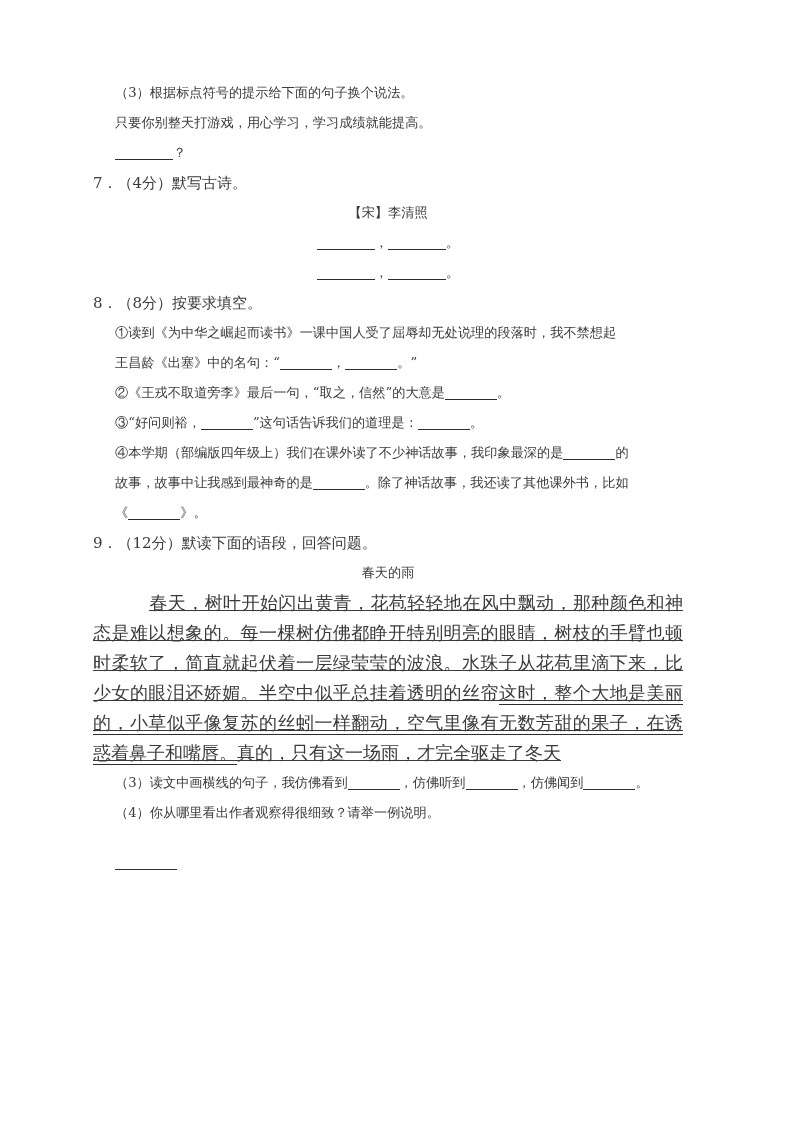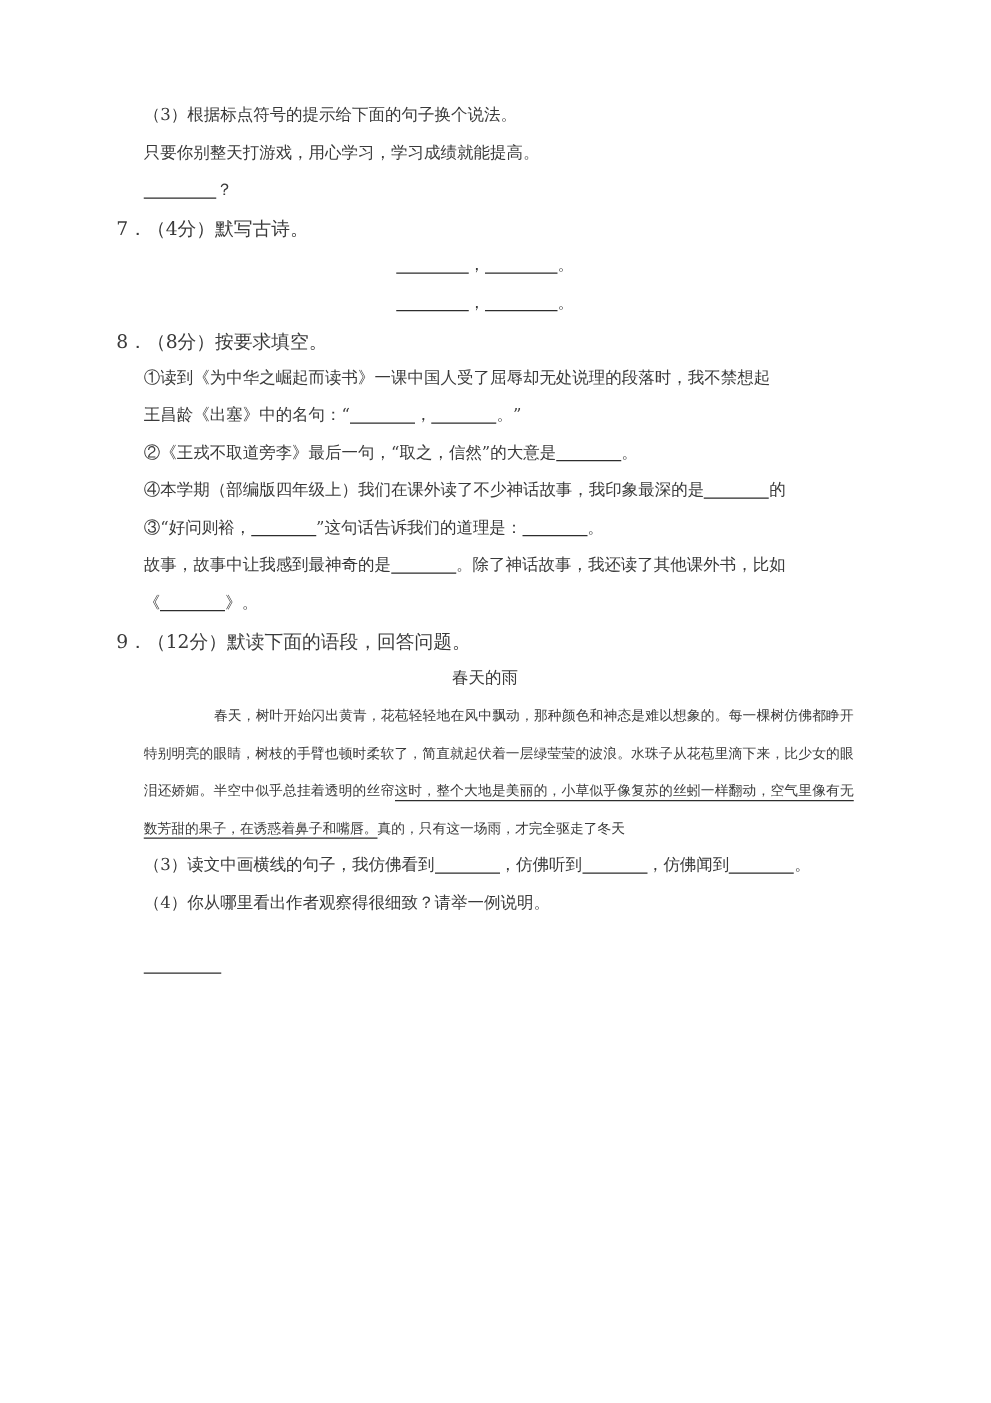--- a/index.html
+++ b/index.html
@@ -42,25 +42,25 @@
     text-align: center;
     font-size: 13.2px;
     line-height: 30px;
   }
   .poem-line {
     text-align: center;
     font-size: 13.2px;
     line-height: 30px;
   }
   .passage {
-    margin-left: 22px;
-    font-size: 11px;
+    font-size: 18px;
     line-height: 30px;
     text-align: justify;
     text-justify: inter-ideograph;
+    text-decoration: underline;
   }
   .passage .indent {
     display: inline-block;
     width: 56px;
   }
   .u-mark {
     border-bottom: 1.2px solid #2d2d2d;
     padding-bottom: 1px;
   }
 
@@ -97,20 +97,21 @@
 
     <div class="q-body">
       <span class="blank blank-lg"></span><span>？</span>
     </div>
 
     <div class="q-head">
       <span>7．</span><span>（4分）</span><span>默写古诗。</span>
     </div>
 
 
+    <div class="center">【宋】李清照</div>
 
     <div class="poem-line">
       <span class="blank blank-lg"></span><span>，</span><span class="blank blank-lg"></span><span>。</span>
     </div>
 
     <div class="poem-line">
       <span class="blank blank-lg"></span><span>，</span><span class="blank blank-lg"></span><span>。</span>
     </div>
 
     <div class="q-head">
@@ -121,25 +122,25 @@
 
     <div class="q-body">
       <span>王昌龄《出塞》中的名句：“</span><span class="blank blank-md"></span><span>，</span><span class="blank blank-md"></span><span>。”</span>
     </div>
 
     <div class="q-body">
       <span>②《王戎不取道旁李》最后一句，“取之，信然”的大意是</span><span class="blank blank-md"></span><span>。</span>
     </div>
 
     <div class="q-body">
-      <span>④本学期（部编版四年级上）我们在课外读了不少神话故事，我印象最深的是</span><span class="blank blank-md"></span><span>的</span>
+      <span>③“好问则裕，</span><span class="blank blank-md"></span><span>”这句话告诉我们的道理是：</span><span class="blank blank-md"></span><span>。</span>
     </div>
 
     <div class="q-body">
-      <span>③“好问则裕，</span><span class="blank blank-md"></span><span>”这句话告诉我们的道理是：</span><span class="blank blank-md"></span><span>。</span>
+      <span>④本学期（部编版四年级上）我们在课外读了不少神话故事，我印象最深的是</span><span class="blank blank-md"></span><span>的</span>
     </div>
 
     <div class="q-body">
       <span>故事，故事中让我感到最神奇的是</span><span class="blank blank-md"></span><span>。除了神话故事，我还读了其他课外书，比如</span>
     </div>
 
     <div class="q-body">
       <span>《</span><span class="blank blank-md"></span><span>》。</span>
     </div>
 

